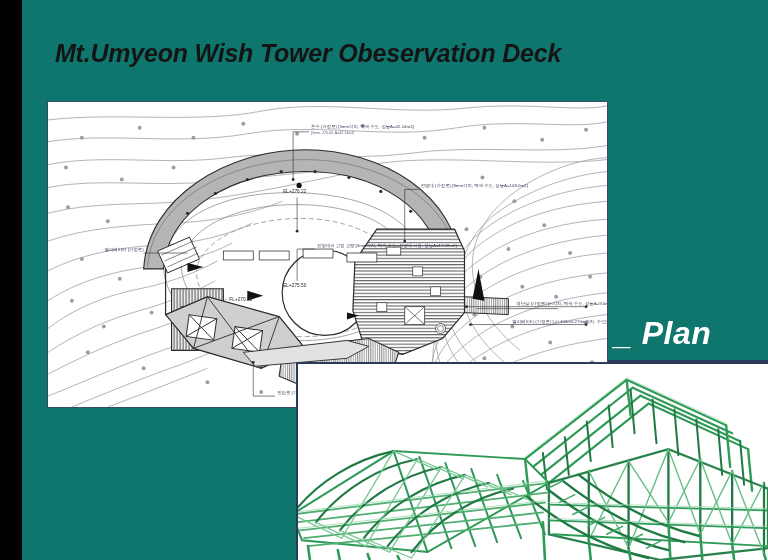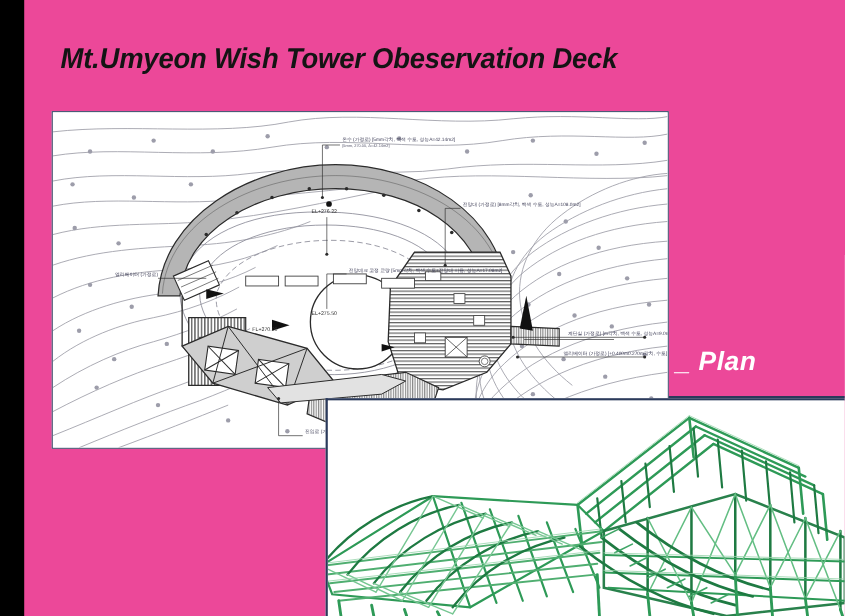--- a/index.html
+++ b/index.html
@@ -10,21 +10,21 @@
     width: 768px;
     height: 560px;
     overflow: hidden;
     font-family: "Liberation Sans", sans-serif;
     background: #ffffff;
   }
   #slide {
     position: relative;
     width: 768px;
     height: 560px;
-    background: #ec4899;
+    background: #0f766e;
     overflow: hidden;
     text-decoration: underline;
   }
   
   #left-band {
     position: absolute;
     left: 0; top: 0;
     width: 22px; height: 560px;
     background: #000000;
   }
@@ -55,21 +55,21 @@
     border: 1.5px solid #3B4A6B;
     box-sizing: border-box;
     overflow: hidden;
   }
   #plan-svg { display:block; width:100%; height:100%; }
   
   #plan-caption {
     position: absolute;
     left: 614px;
     top: 315px;
-    font-size: 24px;
+    font-size: 32px;
     font-weight: bold;
     font-style: italic;
     color: #ffffff;
     white-space: nowrap;
     letter-spacing: 0.5px;
   }
   
   #model-panel {
     position: absolute;
     left: 296px;

